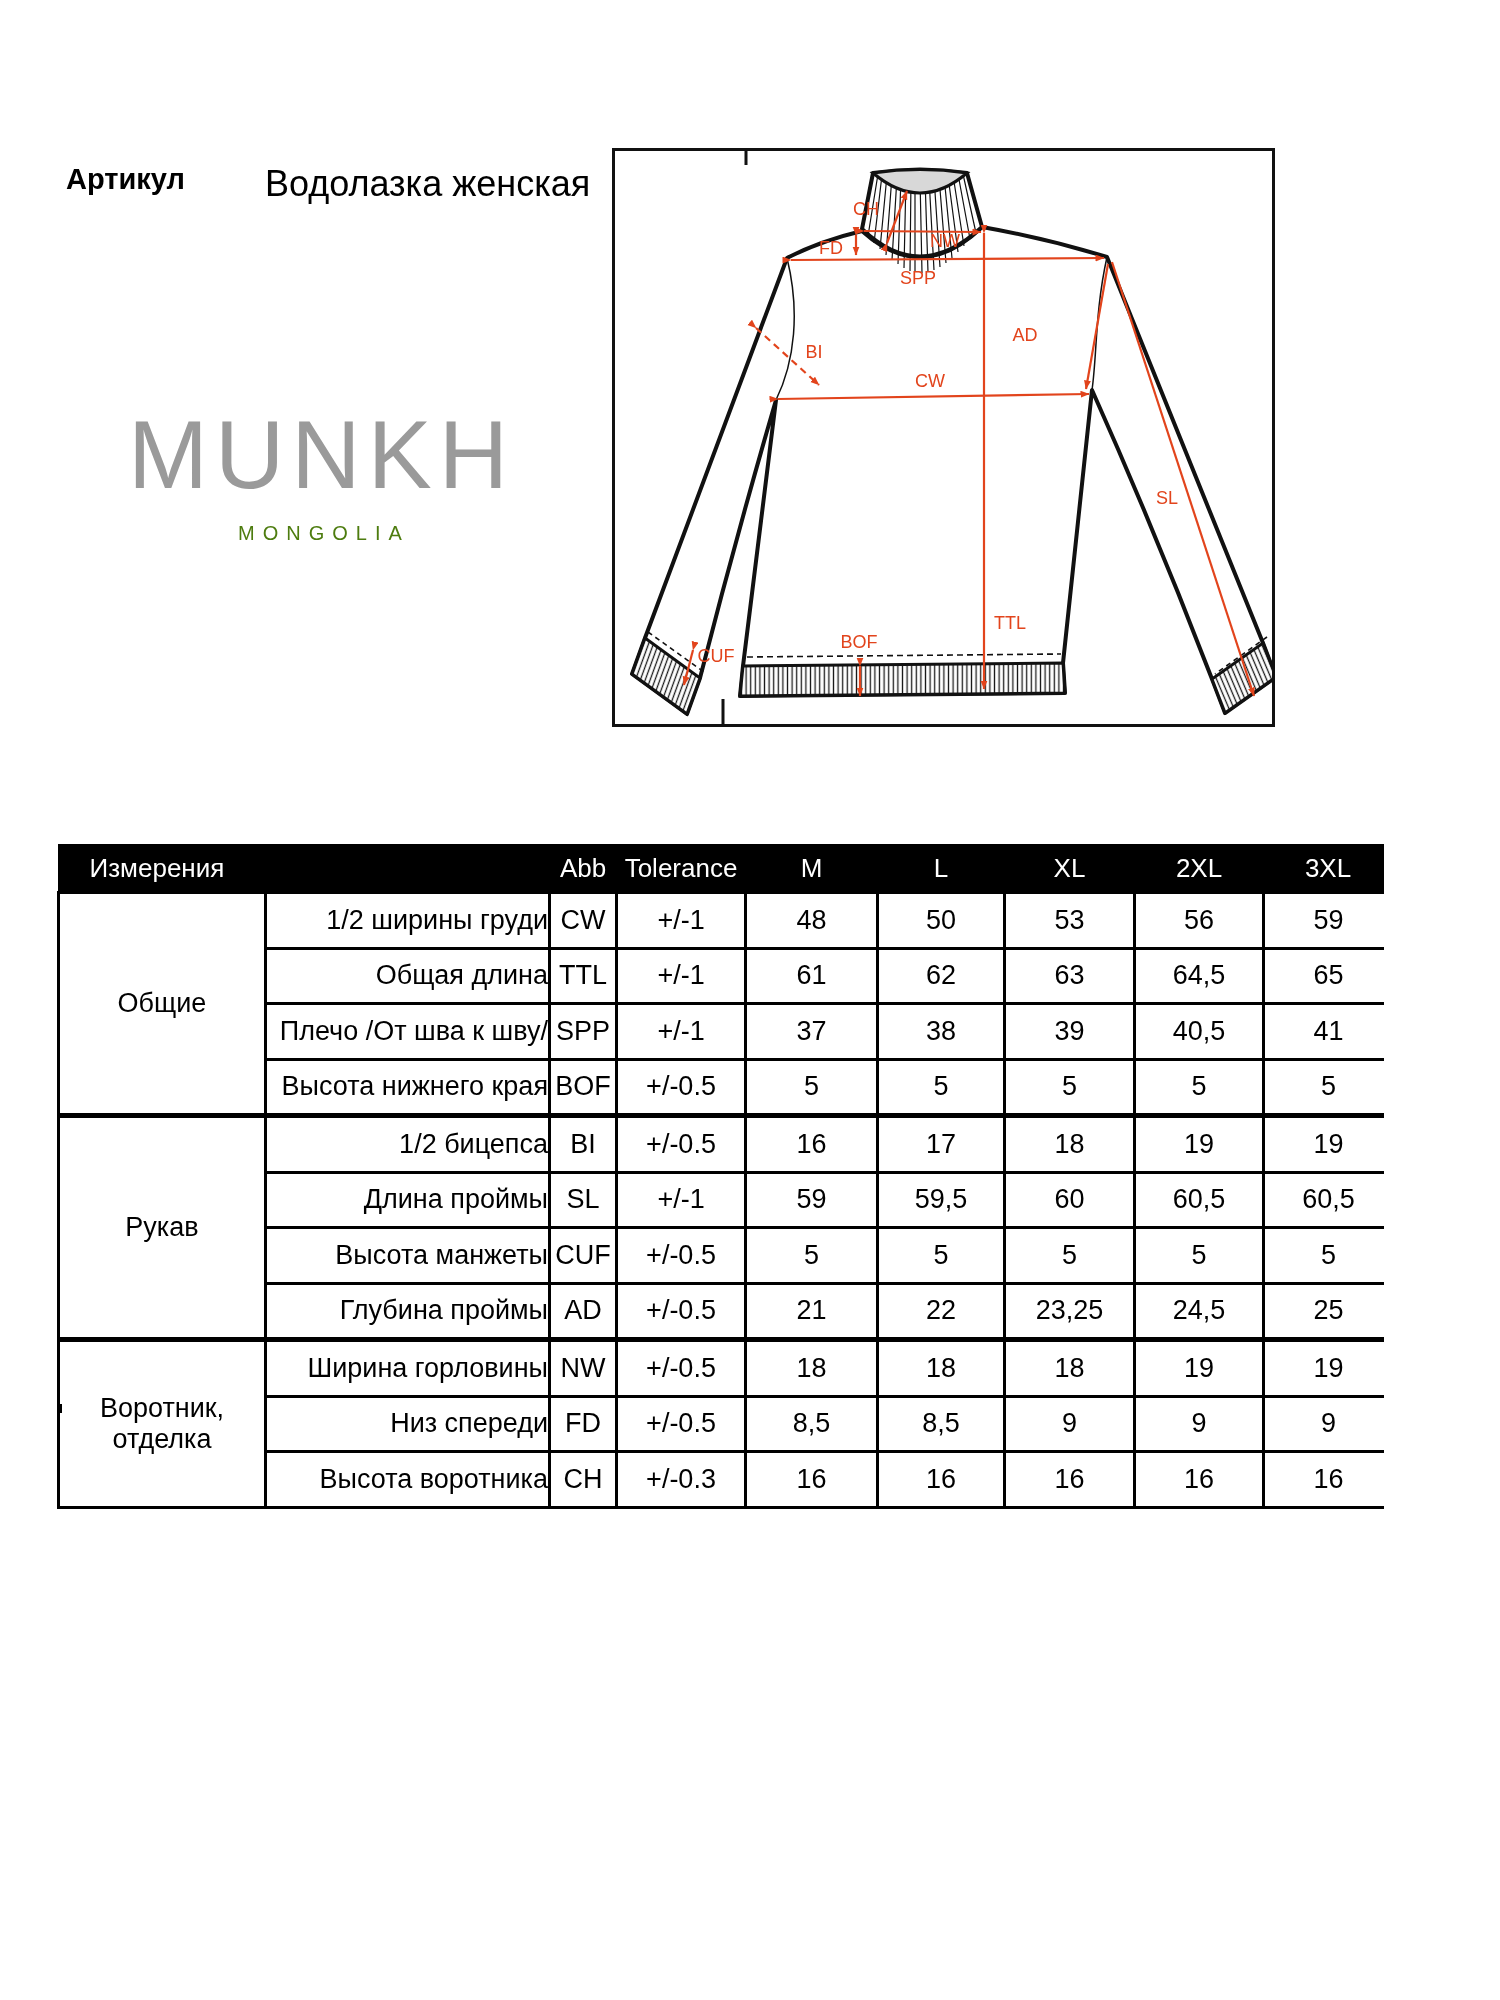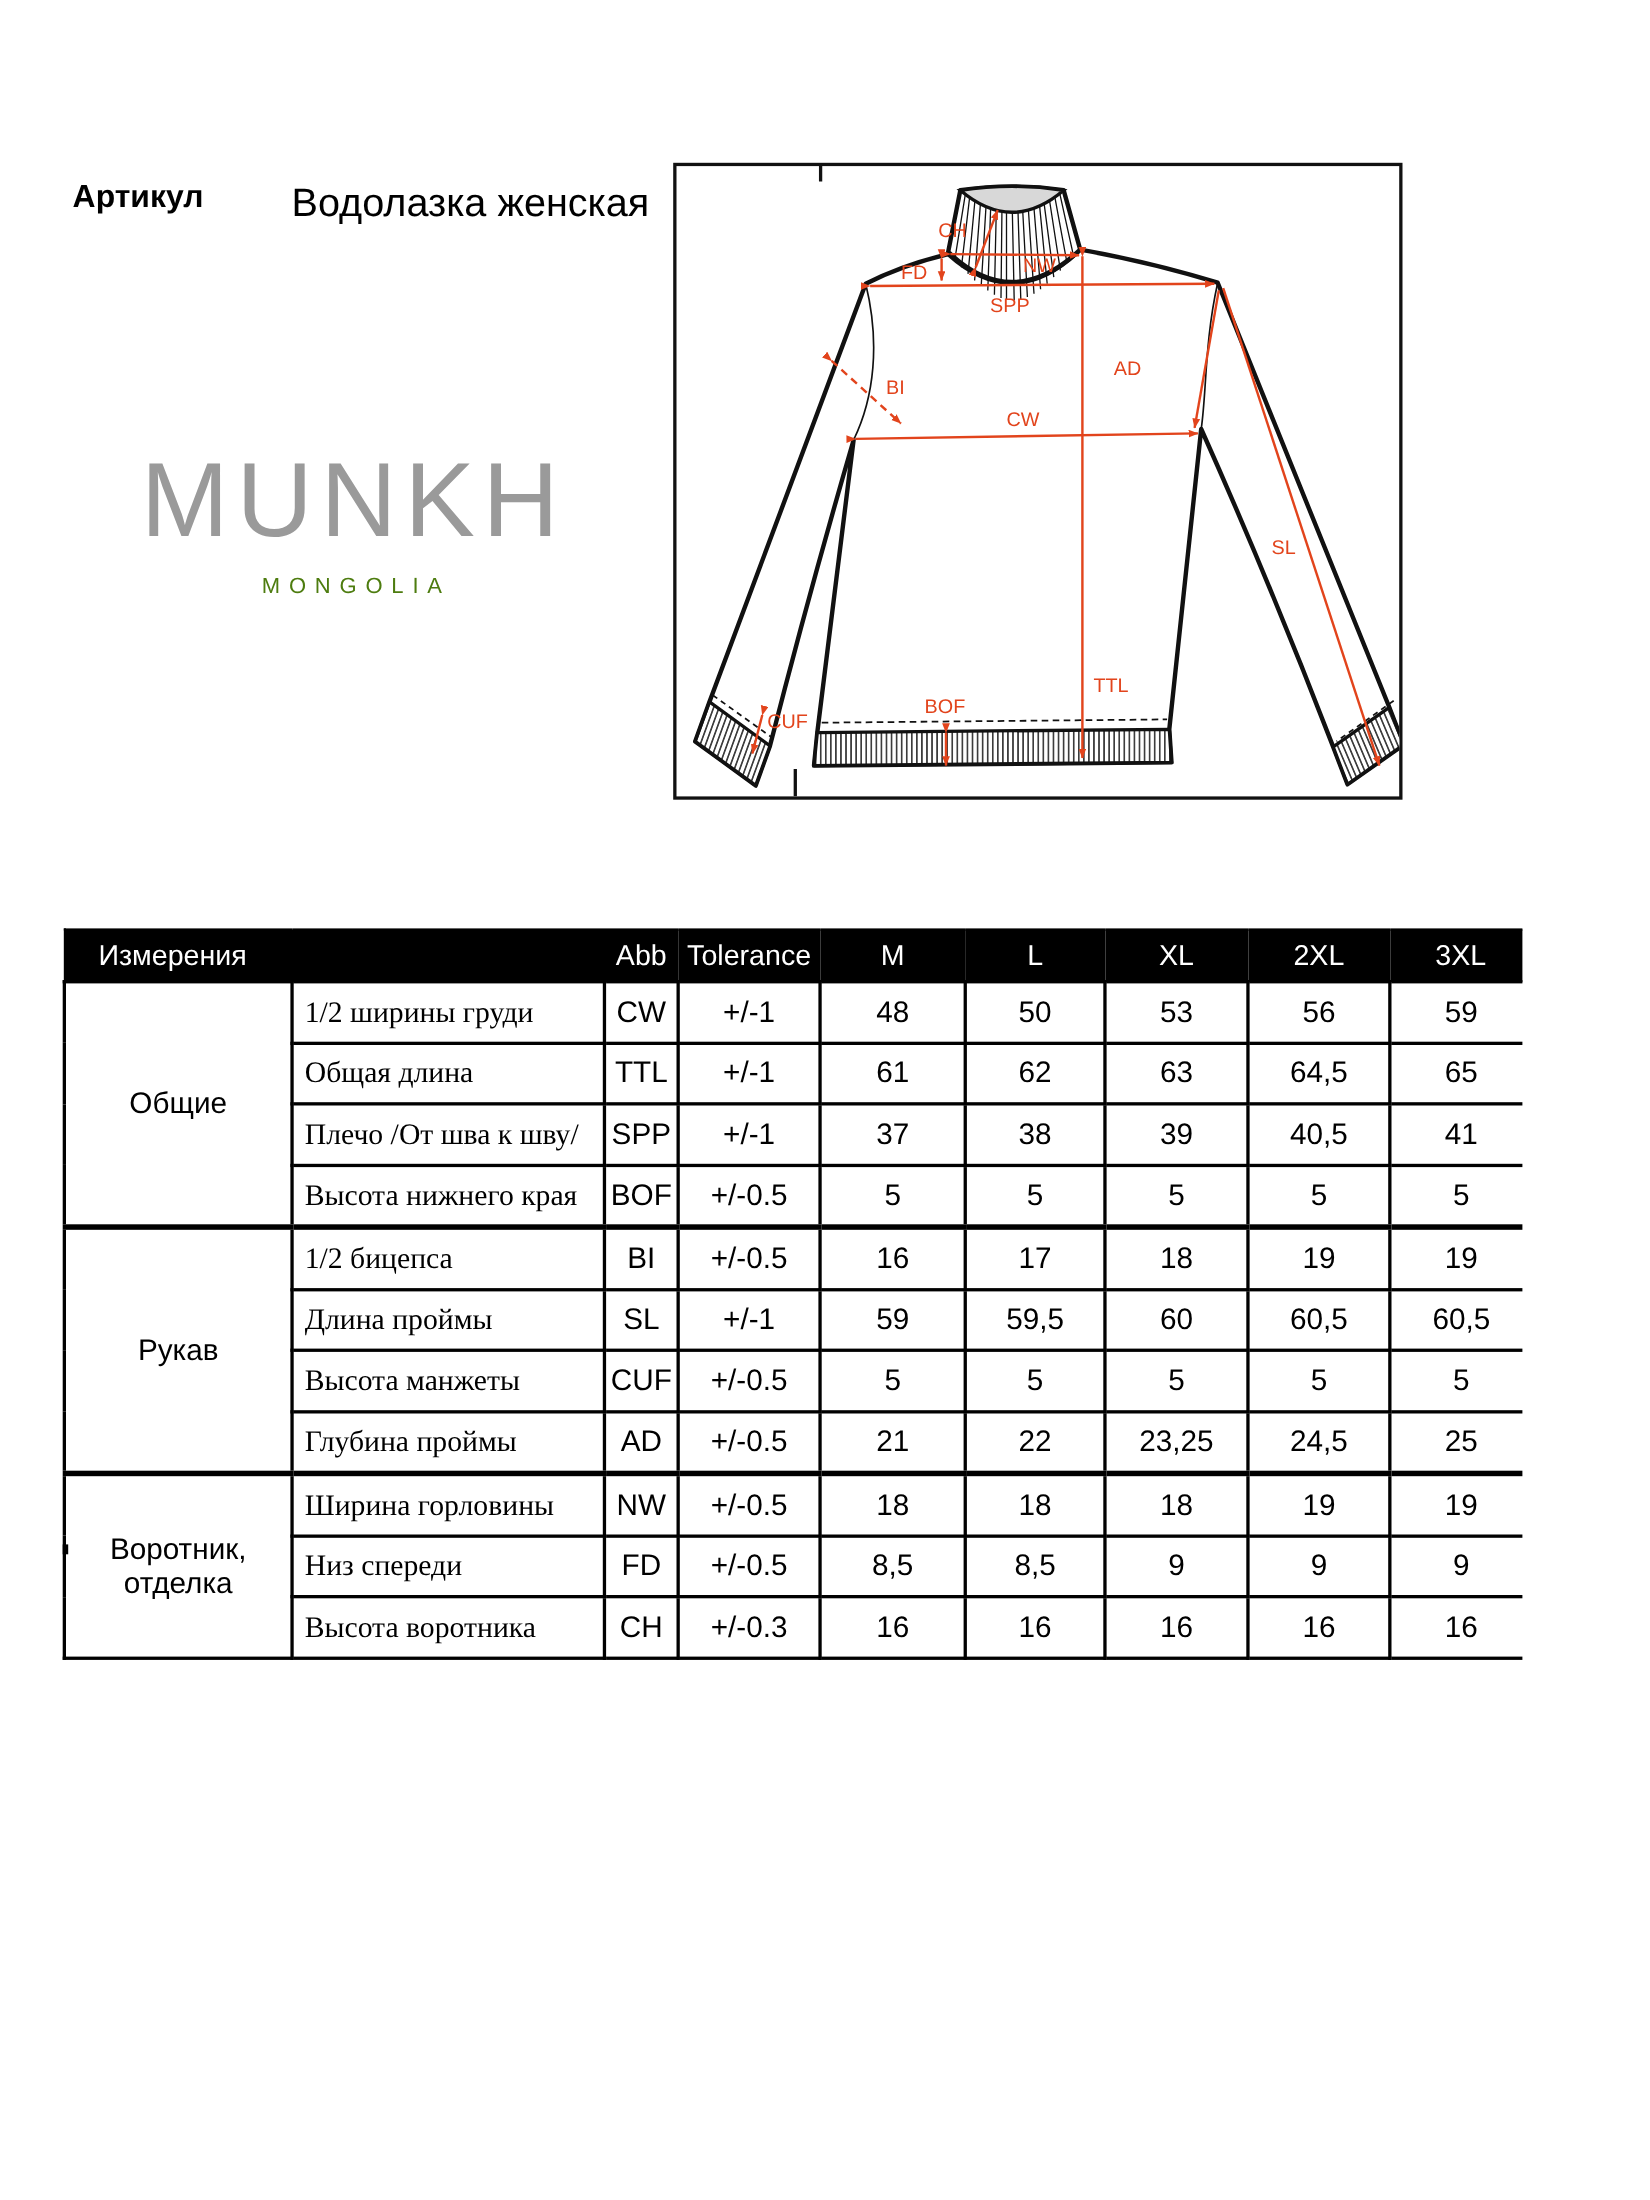--- a/index.html
+++ b/index.html
@@ -16,21 +16,21 @@
   
   .diagram-box{position:absolute;left:612px;top:148px;width:657px;height:573px;
                border:3px solid #111;}
   .diagram-box svg{position:absolute;left:0;top:0;}
   
   .size-table{position:absolute;left:57px;top:812px;border-collapse:collapse;
               table-layout:fixed;width:1335px;border:2px solid #000000;margin-top:32px;}
   .size-table td{border:3px solid #000;font-size:27px;height:52.5px;
                  text-align:center;vertical-align:middle;padding:0;background:#fff;}
   .size-table tr.hdr td{background:#000;color:#fff;border:none;height:45px;font-size:26px;}
-  .size-table td.meas{text-align:left;padding-left:10px;font-family:Liberation Serif, serif;}
+  .size-table td.meas{text-align:right;padding-left:10px;}
   .size-table tr.hdr td.hmeas{text-align:left;padding-left:30px;}
   .size-table tr.gsep td{border-top-width:5px;}
   .size-table td.grp{line-height:1.15;}
   .tbl-nub{position:absolute;left:57px;top:1404px;width:5px;height:9px;background:#000;}
 </style>
 </head>
 <body>
 
 <div class="page">
 

